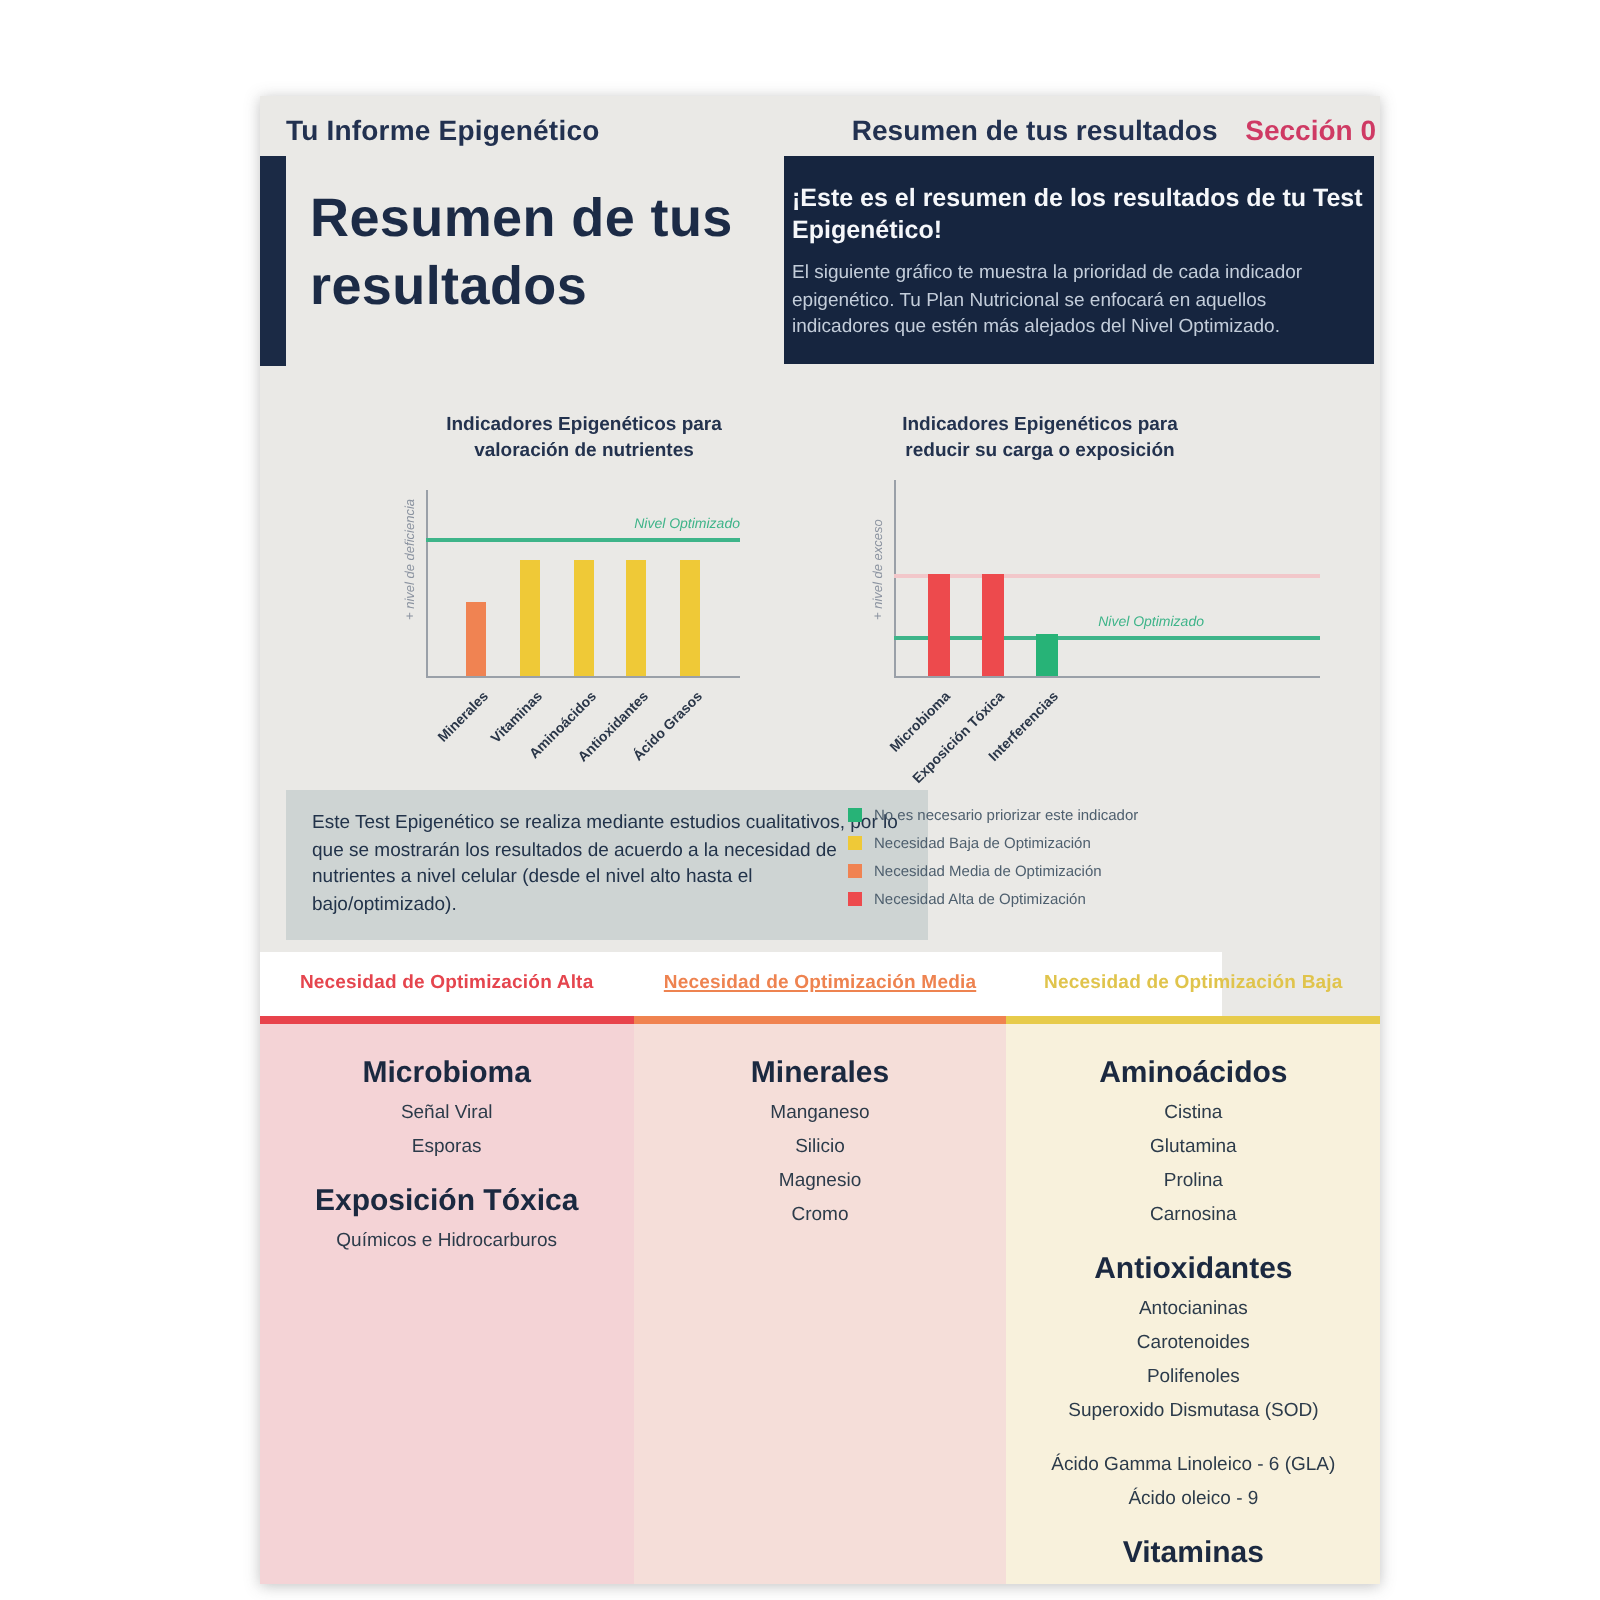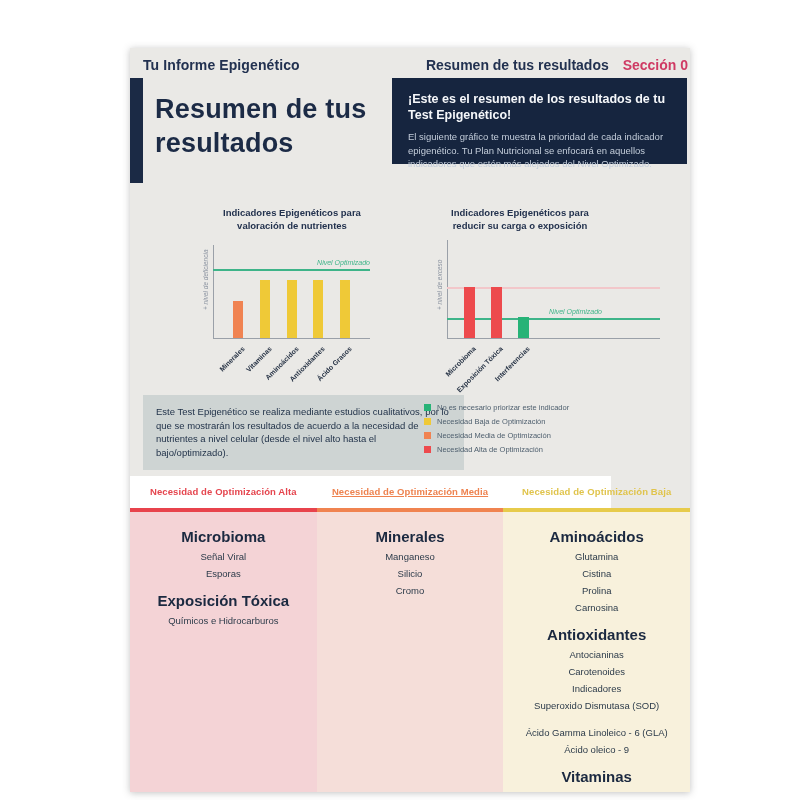--- a/index.html
+++ b/index.html
@@ -10,22 +10,22 @@
   
   .topbar{position:absolute;left:0;top:7px;width:100%;height:16px;font-size:14px;color:#223150;}
   .topbar .left{position:absolute;left:13px;top:2px;font-weight:700;letter-spacing:.1px;}
   .topbar .right{position:absolute;right:2px;top:2px;white-space:nowrap;}
   .topbar .right .crumb{font-weight:700;color:#223150;}
   .topbar .right .section{font-weight:700;color:#cf3a64;margin-left:10px;text-align:center;}
   
   .accent{position:absolute;left:0;top:30px;width:13px;height:105px;background:#1b2a45;}
   h1.title{position:absolute;left:25px;top:44px;margin:0;font-size:27px;line-height:34px;
            font-weight:700;color:#1c2b46;letter-spacing:.2px;}
-  .callout{position:absolute;left:262px;top:30px;width:295px;height:86px;background:#16253f;
-           box-sizing:border-box;padding:13px 16px;}
+  .callout{position:absolute;left:262px;top:30px;width:295px;height:104px;background:#16253f;
+           box-sizing:border-box;padding:13px 4px;}
   .callout h2{margin:0 0 7px 0;font-size:12.5px;line-height:16px;color:#f5f7fa;font-weight:700;}
   .callout p{margin:0;font-size:9.5px;line-height:13.5px;color:#c3cdda;}
   
   .chart-title{position:absolute;width:220px;text-align:center;font-size:9.5px;line-height:13px;
                font-weight:700;color:#23324e;}
   .axis-y{position:absolute;width:1px;background:#9aa0a8;}
   .axis-x{position:absolute;height:1px;background:#9aa0a8;}
   .bar{position:absolute;}
   .optline{position:absolute;height:2px;}
   .optlabel{position:absolute;font-size:7px;font-style:italic;color:#3eb489;white-space:nowrap;}
@@ -153,36 +153,37 @@
           <div style="margin-bottom: 10px;">
             <h3>Exposición Tóxica</h3>
             <p>Químicos e Hidrocarburos</p>
           </div>
         </div>
         <div class="col" style="background: rgb(245, 222, 217);">
           <div style="margin-bottom: 10px;">
             <h3>Minerales</h3>
             <p>Manganeso</p>
             <p>Silicio</p>
+            <p>Magnesio</p>
             <p>Cromo</p>
           </div>
         </div>
         <div class="col" style="background: rgb(248, 241, 220);">
           <div style="margin-bottom: 10px;">
             <h3>Aminoácidos</h3>
+            <p>Cistina</p>
             <p>Glutamina</p>
-            <p>Cistina</p>
             <p>Prolina</p>
             <p>Carnosina</p>
           </div>
           <div style="margin-bottom: 10px;">
             <h3>Antioxidantes</h3>
             <p>Antocianinas</p>
             <p>Carotenoides</p>
-            <p>Indicadores</p>
+            <p>Polifenoles</p>
             <p>Superoxido Dismutasa (SOD)</p>
           </div>
           <div style="margin-bottom: 10px;">
             <p>Ácido Gamma Linoleico - 6 (GLA)</p>
             <p>Ácido oleico - 9</p>
           </div>
           <div style="margin-bottom: 10px;">
             <h3>Vitaminas</h3>
           </div>
         </div>

